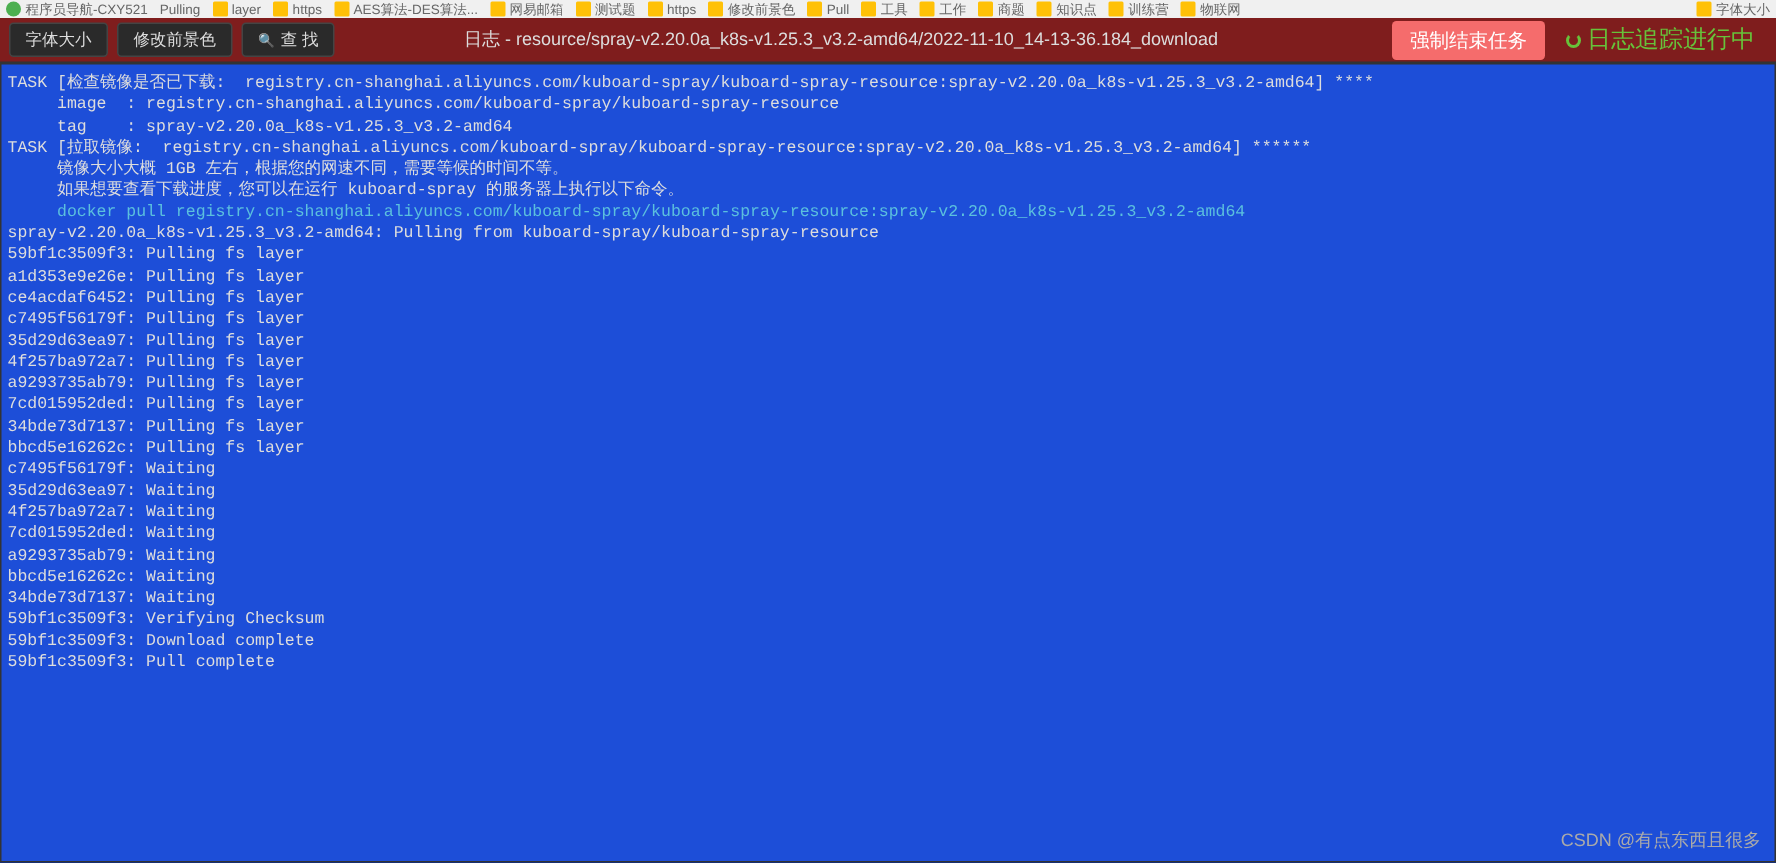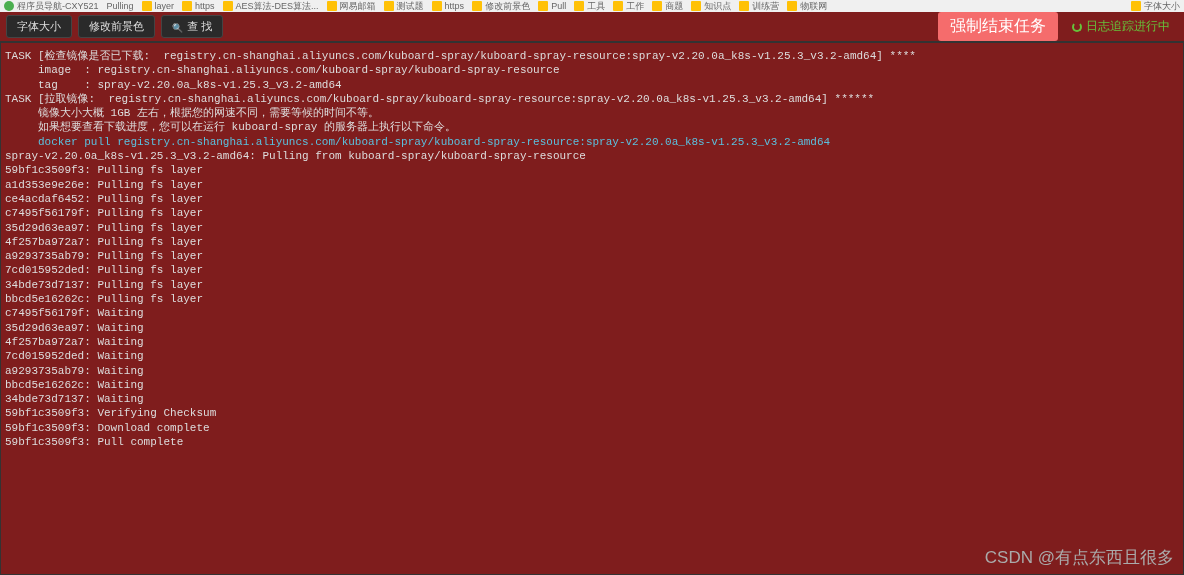--- a/index.html
+++ b/index.html
@@ -53,57 +53,57 @@
       margin-left: 80px;
       white-space: nowrap;
     }
     .spacer { flex: 1; }
     .btn-danger {
       background: #f56c6c;
       color: #fff;
       border: none;
       border-radius: 3px;
       padding: 4px 12px;
-      font-size: 16px;
+      font-size: 13px;
       cursor: pointer;
     }
     .status-running {
       color: #67c23a;
-      font-size: 12px;
+      font-size: 16px;
       padding: 0 8px;
       display: flex;
       align-items: center;
       gap: 4px;
     }
     .spinner {
       width: 10px; height: 10px;
       border: 2px solid #67c23a;
       border-top-color: transparent;
       border-radius: 50%;
     }
     .terminal {
-      background: #7f1d1d;
+      background: #1d4ed8;
       color: #ddd;
       font-family: Consolas, "Courier New", monospace;
       font-size: 11px;
       line-height: 1.3;
       padding: 6px 4px;
       white-space: pre;
       height: calc(575px - 42px);
       overflow: hidden;
       border: 1px solid #333;
     }
     .line { white-space: pre; }
     .line.cyan { color: #5bc0de; }
     .watermark {
       position: absolute;
       bottom: 6px;
       right: 10px;
       color: #aaa;
-      font-size: 17px;
+      font-size: 12px;
       font-family: Arial, sans-serif;
     }
     .search-icon::before { content: "🔍"; font-size: 9px; }
   </style>
 </head>
 <body>
 
 <div class="browser-bar">
   <div class="bookmark-item">
       <span class="bookmark-icon green"></span>
@@ -179,20 +179,21 @@
   <button class="btn">
       <span>字体大小</span>
     </button>
   <button class="btn">
       <span>修改前景色</span>
     </button>
   <button class="btn">
       <span class="search-icon"></span>
       <span>查 找</span>
     </button>
+  <div class="title-text">日志 - resource/spray-v2.20.0a_k8s-v1.25.3_v3.2-amd64/2022-11-10_14-13-36.184_download</div>
   <div class="spacer"></div>
   <button class="btn-danger"><span>强制结束任务</span></button>
   <div class="status-running">
     <span class="spinner"></span>
     <span>日志追踪进行中</span>
   </div>
 </div>
 
 <div class="terminal" id="terminal"><div class="line ">TASK [检查镜像是否已下载:  registry.cn-shanghai.aliyuncs.com/kuboard-spray/kuboard-spray-resource:spray-v2.20.0a_k8s-v1.25.3_v3.2-amd64] ****</div><div class="line ">     image  : registry.cn-shanghai.aliyuncs.com/kuboard-spray/kuboard-spray-resource</div><div class="line ">     tag    : spray-v2.20.0a_k8s-v1.25.3_v3.2-amd64</div><div class="line "></div><div class="line ">TASK [拉取镜像:  registry.cn-shanghai.aliyuncs.com/kuboard-spray/kuboard-spray-resource:spray-v2.20.0a_k8s-v1.25.3_v3.2-amd64] ******</div><div class="line ">     镜像大小大概 1GB 左右，根据您的网速不同，需要等候的时间不等。</div><div class="line ">     如果想要查看下载进度，您可以在运行 kuboard-spray 的服务器上执行以下命令。</div><div class="line cyan">     docker pull registry.cn-shanghai.aliyuncs.com/kuboard-spray/kuboard-spray-resource:spray-v2.20.0a_k8s-v1.25.3_v3.2-amd64</div><div class="line "></div><div class="line ">spray-v2.20.0a_k8s-v1.25.3_v3.2-amd64: Pulling from kuboard-spray/kuboard-spray-resource</div><div class="line ">59bf1c3509f3: Pulling fs layer</div><div class="line ">a1d353e9e26e: Pulling fs layer</div><div class="line ">ce4acdaf6452: Pulling fs layer</div><div class="line ">c7495f56179f: Pulling fs layer</div><div class="line ">35d29d63ea97: Pulling fs layer</div><div class="line ">4f257ba972a7: Pulling fs layer</div><div class="line ">a9293735ab79: Pulling fs layer</div><div class="line ">7cd015952ded: Pulling fs layer</div><div class="line ">34bde73d7137: Pulling fs layer</div><div class="line ">bbcd5e16262c: Pulling fs layer</div><div class="line ">c7495f56179f: Waiting</div><div class="line ">35d29d63ea97: Waiting</div><div class="line ">4f257ba972a7: Waiting</div><div class="line ">7cd015952ded: Waiting</div><div class="line ">a9293735ab79: Waiting</div><div class="line ">bbcd5e16262c: Waiting</div><div class="line ">34bde73d7137: Waiting</div><div class="line ">59bf1c3509f3: Verifying Checksum</div><div class="line ">59bf1c3509f3: Download complete</div><div class="line ">59bf1c3509f3: Pull complete</div></div>
 

